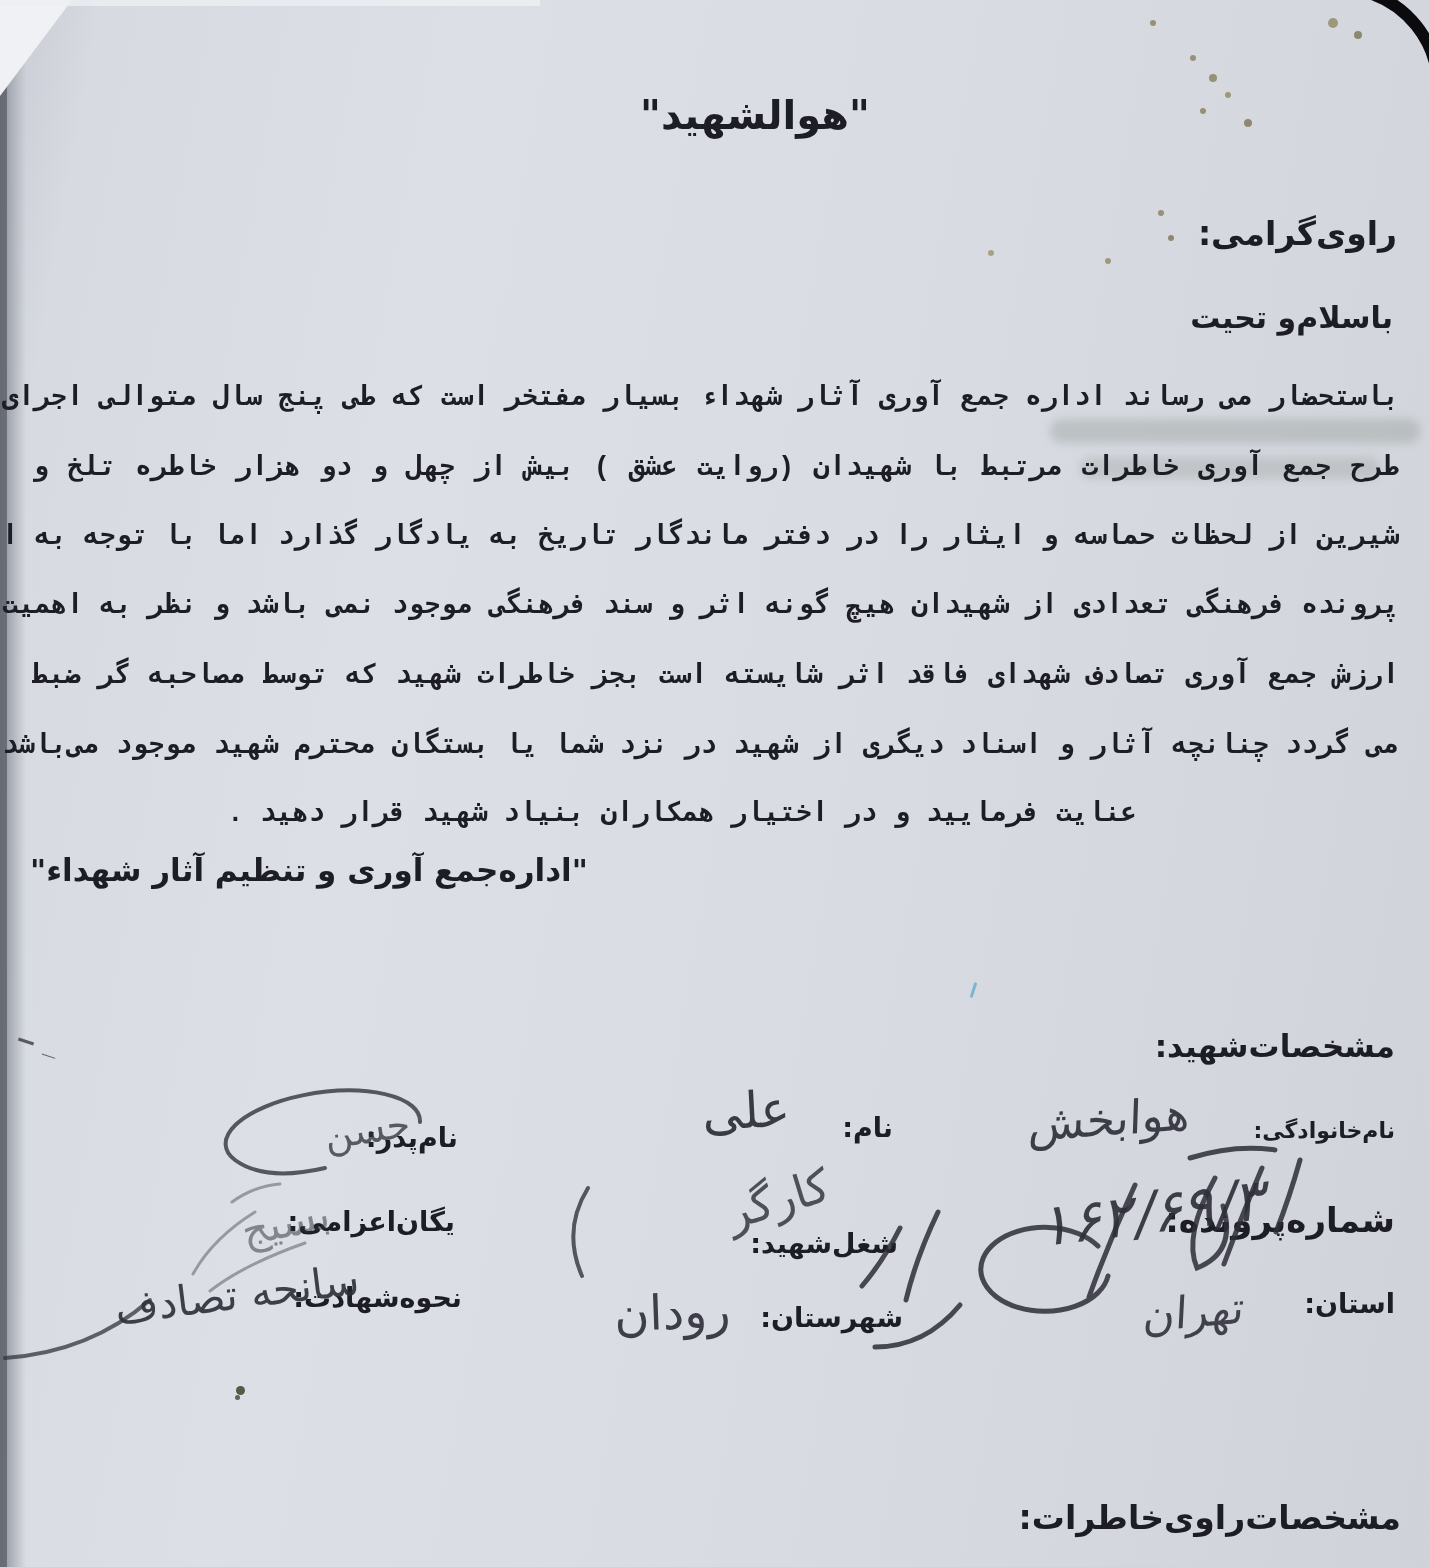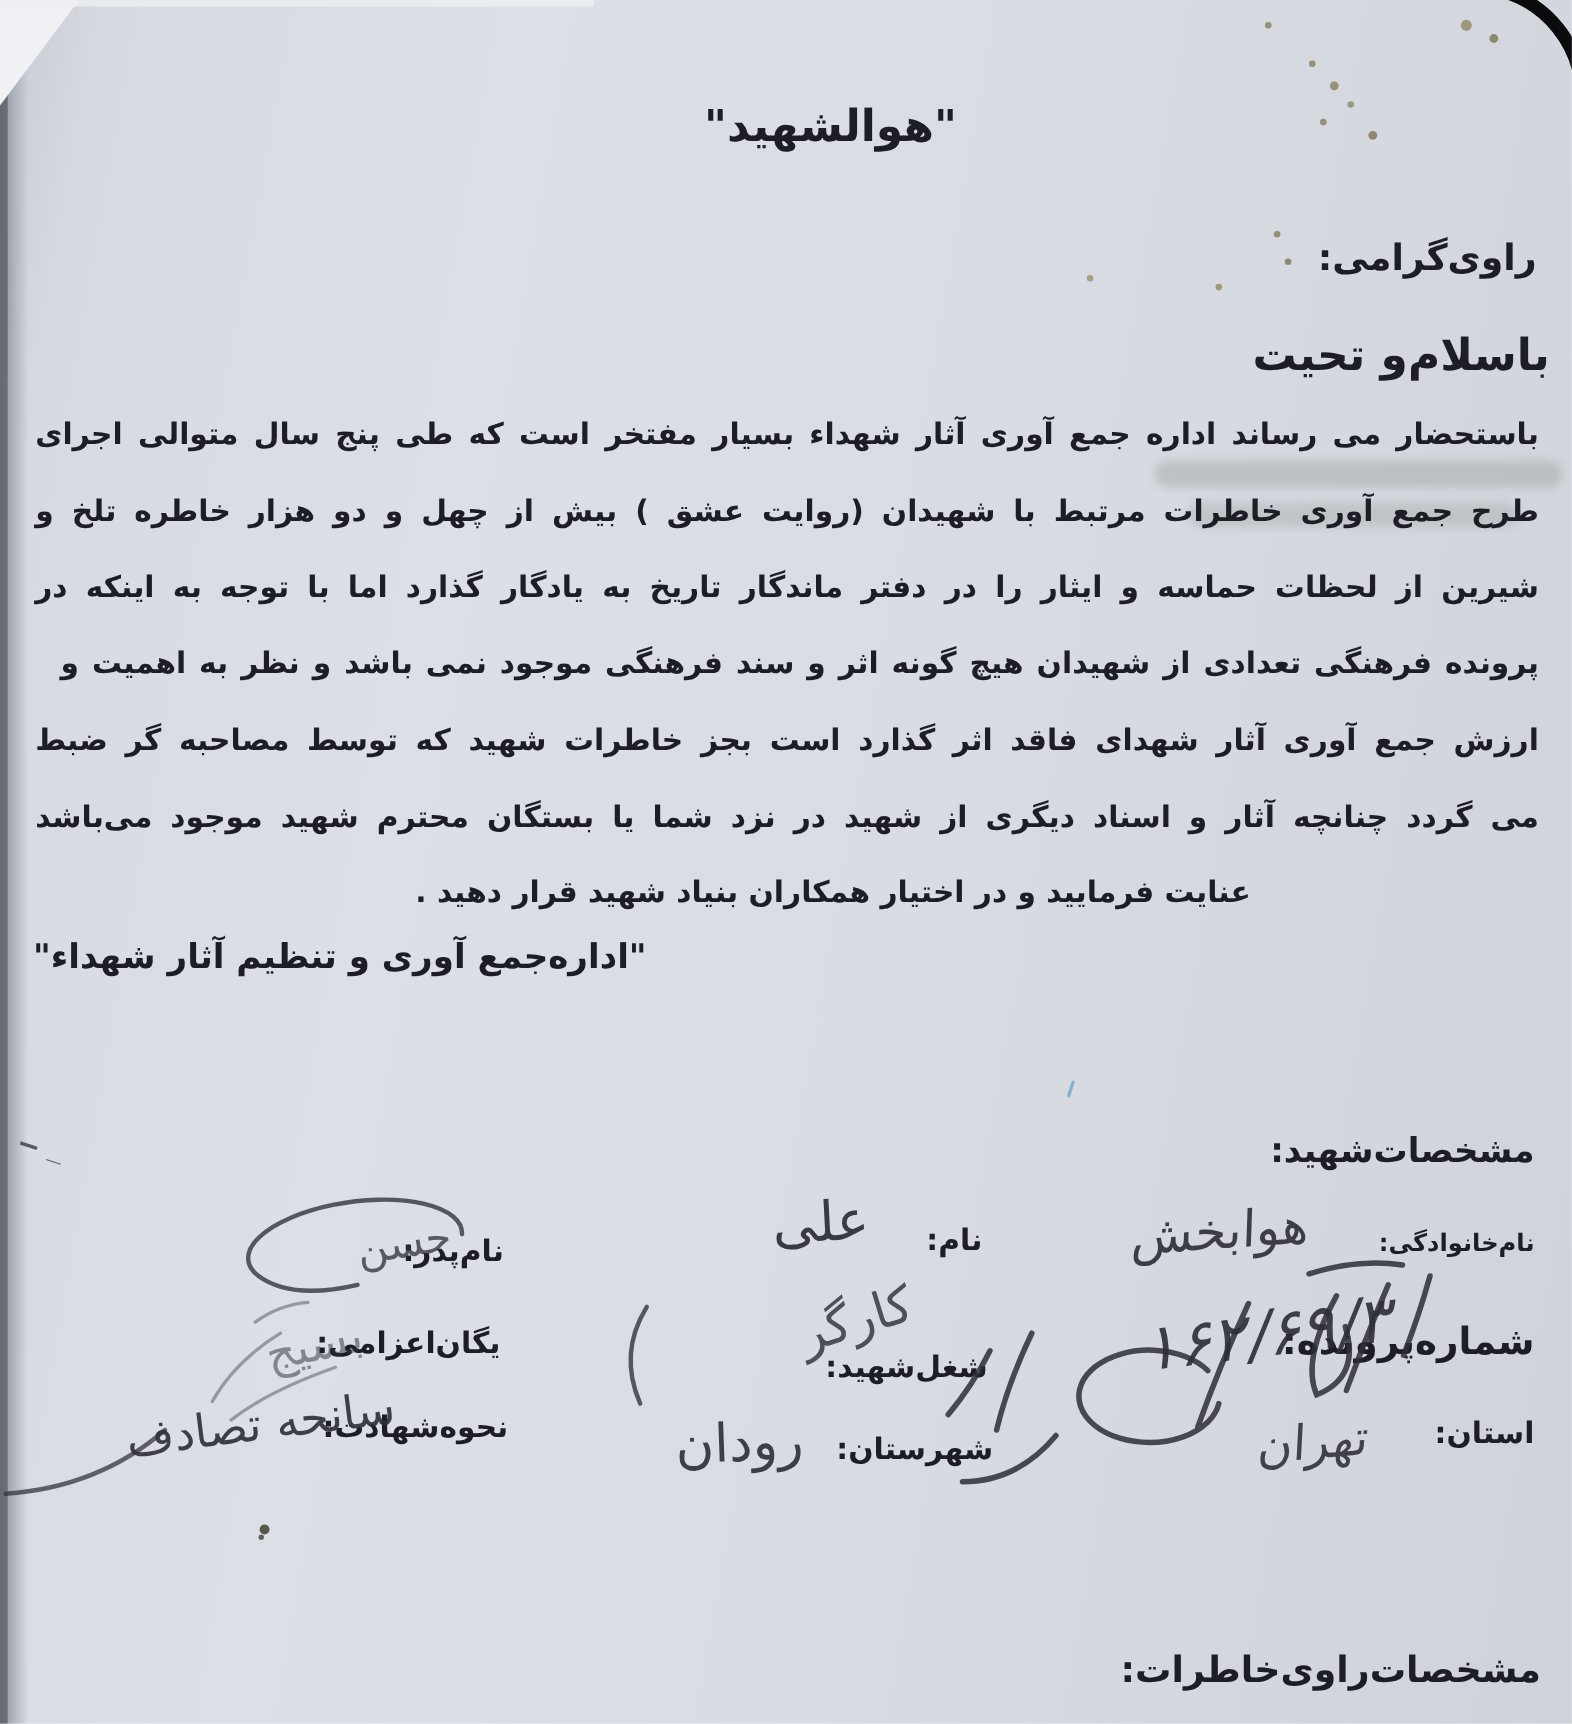--- a/index.html
+++ b/index.html
@@ -13,21 +13,21 @@
     font-family:"DejaVu Sans",sans-serif;font-weight:700;color:#1d1d26;
     direction:rtl;white-space:nowrap;letter-spacing:-0.3px;
   }
   .hw{
     font-family:"DejaVu Sans",sans-serif;font-weight:400;color:#2d2d38;
     direction:rtl;white-space:nowrap;transform-origin:center;
   }
   
   .body-line{
     left:32px;right:30px;font-size:27px;direction:rtl;
-    text-align:justify;text-align-last:justify;
+    text-align:justify;text-align-last:justify;font-family:Liberation Mono, monospace;
   }
   .last-line{right:292px;left:auto;text-align:center;text-align-last:right;}
   
   .edge-left{left:0;top:0;bottom:0;width:26px;
     background:linear-gradient(90deg,#7d828a 0%,#a6abb3 45%,rgba(215,218,225,0) 100%);opacity:.85;}
   .edge-left-dark{left:0;top:0;bottom:0;width:7px;background:#5d626a;opacity:.8;}
   .fold-tl{left:0;top:0;width:72px;height:96px;background:#eff1f4;
     clip-path:polygon(0 0,100% 0,0 100%);}
   .strip-top{left:0;top:0;width:540px;height:6px;background:#edeff2;opacity:.8;}
   .ghost{left:1035px;top:415px;width:385px;height:110px;pointer-events:none;}
@@ -59,28 +59,28 @@
 <div class="abs blue-mark"></div>
 <div class="abs ghost">
   <span class="g1"></span>
     <span class="g2"></span>
 </div>
 
 <div class="abs print" style="left:520px;top:92px;width:470px;text-align:center;font-size:40px;">"هوالشهید"</div>
 
 <div class="abs print" style="right:32px;top:214px;font-size:33px;">راوی‌گرامی:</div>
 
-<div class="abs print" style="right:20px;top:300px;font-size:40px;">باسلام‌و تحیت</div>
+<div class="abs print" style="right:36px;top:300px;font-size:30px;">باسلام‌و تحیت</div>
 
 <div>
   <div class="abs print body-line" style="top:380px;">باستحضار می رساند اداره جمع آوری آثار شهداء بسیار مفتخر است که طی پنج سال متوالی اجرای</div>
   <div class="abs print body-line" style="top:450px;">طرح جمع آوری خاطرات مرتبط با شهیدان (روایت عشق ) بیش از چهل و دو هزار خاطره تلخ و</div>
   <div class="abs print body-line" style="top:519px;">شیرین از لحظات حماسه و ایثار را در دفتر ماندگار تاریخ به یادگار گذارد اما با توجه به اینکه در</div>
   <div class="abs print body-line" style="top:588px;margin-left:23px;">پرونده فرهنگی تعدادی از شهیدان هیچ گونه اثر و سند فرهنگی موجود نمی باشد و نظر به اهمیت و</div>
-  <div class="abs print body-line" style="top:658px;">ارزش جمع آوری آثار شهدای فاقد اثر گذارد است بجز خاطرات شهید که توسط مصاحبه گر ضبط</div>
+  <div class="abs print body-line" style="top:658px;">ارزش جمع آوری تصادف شهدای فاقد اثر شایسته است بجز خاطرات شهید که توسط مصاحبه گر ضبط</div>
   <div class="abs print body-line" style="top:728px;">می گردد چنانچه آثار و اسناد دیگری از شهید در نزد شما یا بستگان محترم شهید موجود می‌باشد</div>
   <div class="abs print body-line last-line" style="top:796px;">عنایت فرمایید و در اختیار همکاران بنیاد شهید قرار دهید .</div>
 </div>
 
 <div class="abs print" style="left:30px;top:852px;font-size:31px;">"اداره‌جمع آوری و تنظیم آثار شهداء"</div>
 
 <div class="abs print" style="right:34px;top:1028px;font-size:31px;">مشخصات‌شهید:</div>
 
 <div class="abs print" style="right:34px;top:1118px;font-size:22px;">نام‌خانوادگی:</div>
 <div class="abs print" style="right:536px;top:1112px;font-size:27px;">نام:</div>

